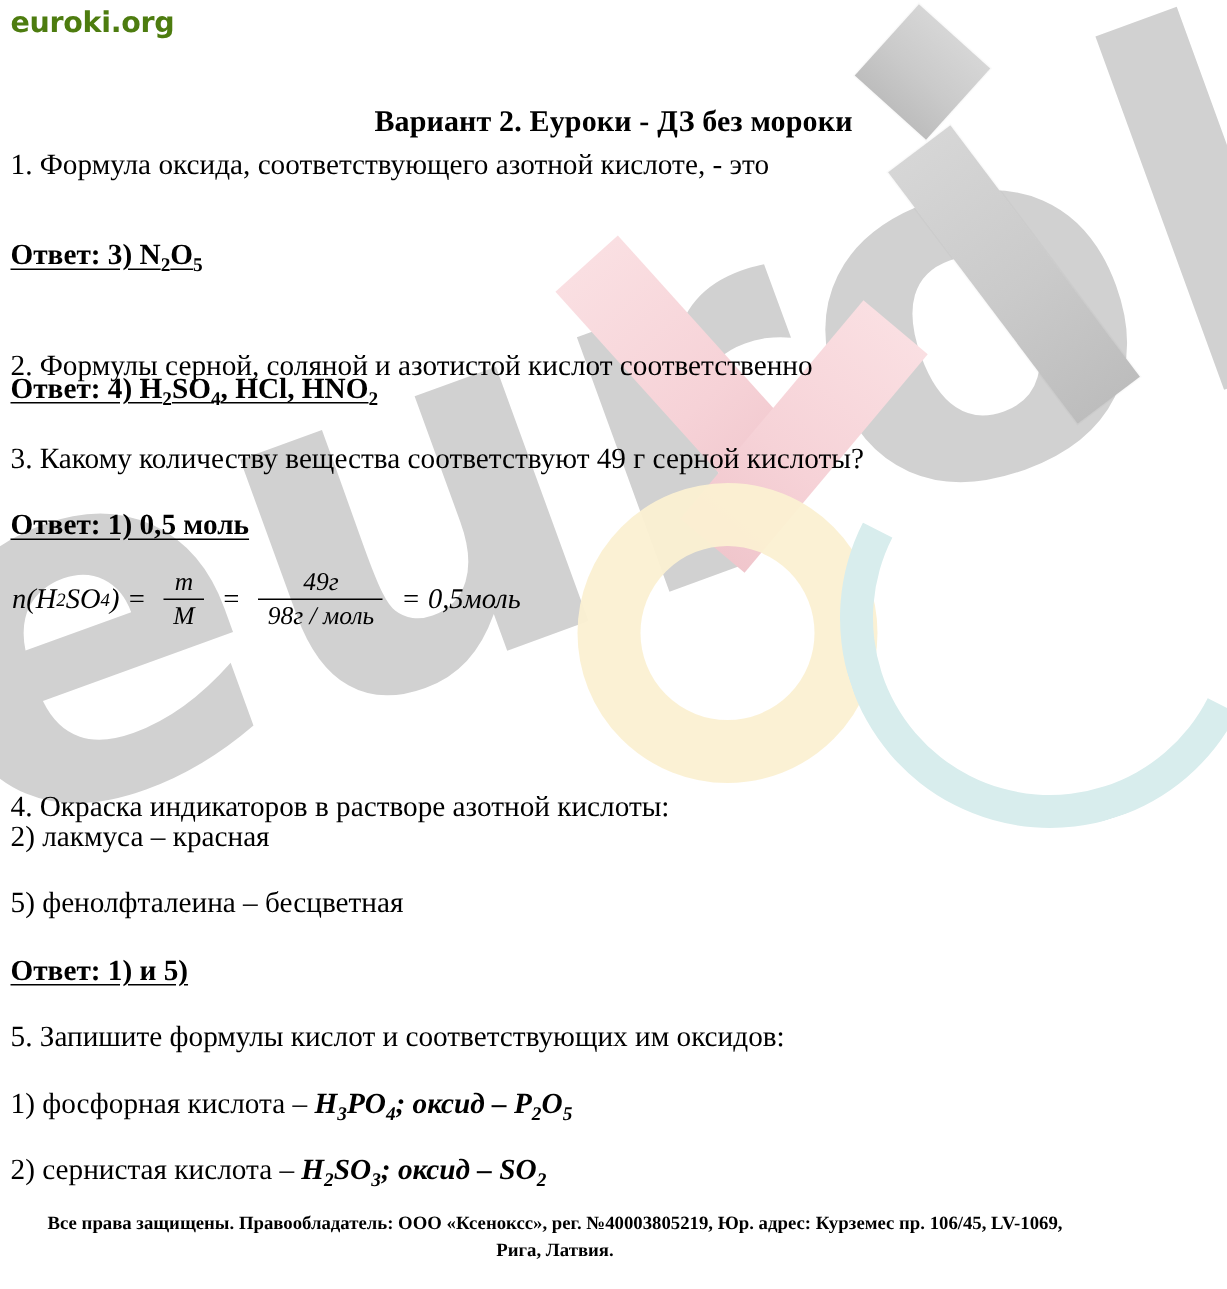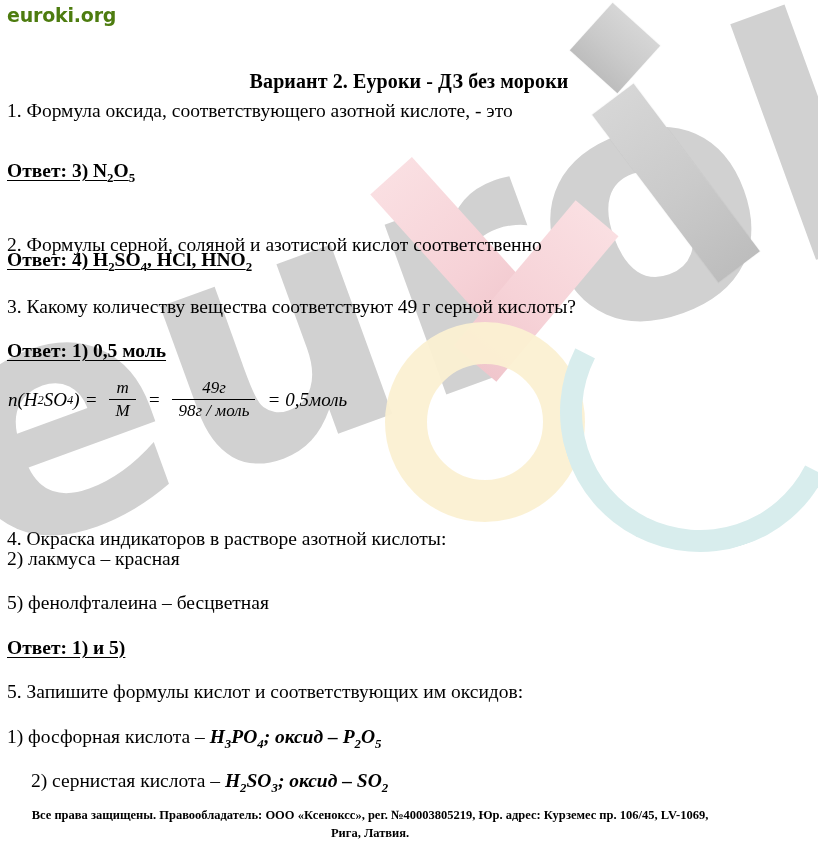--- a/index.html
+++ b/index.html
@@ -222,18 +222,18 @@
 
     <div class="line" style="top:528px;">4.  Окраска индикаторов в растворе азотной кислоты:</div>
     <div class="line" style="top:548px;">2) лакмуса – красная</div>
     <div class="line" style="top:592px;">5) фенолфталеина – бесцветная</div>
     <div class="line ans" style="top:637px;">Ответ: 1) и 5)</div>
 
     <div class="line" style="top:681px;">5. Запишите формулы кислот и соответствующих им оксидов:</div>
 
     <div class="line" style="top:726px;"><span>1) фосфорная кислота – </span><span class="chem-bi"><span>H</span><sub>3</sub><span>PO</span><sub>4</sub><span>; оксид – </span><span>P</span><sub>2</sub><span>O</span><sub>5</sub></span></div>
 
-    <div class="line" style="top:770px;margin-left:24px;"><span>2) сернистая кислота – </span><span class="chem-bi"><span>H</span><sub>2</sub><span>SO</span><sub>3</sub><span>; оксид – </span><span>S</span><sub></sub><span>O</span><sub>2</sub></span></div>
+    <div class="line" style="top:770px;"><span>2) сернистая кислота – </span><span class="chem-bi"><span>H</span><sub>2</sub><span>SO</span><sub>3</sub><span>; оксид – </span><span>S</span><sub></sub><span>O</span><sub>2</sub></span></div>
 
     <div class="footer">Все права защищены. Правообладатель: ООО «Ксеноксс», рег. №40003805219, Юр. адрес: Курземес пр. 106/45, LV-1069, Рига, Латвия.</div>
 
   </div>
 </div>
 
 </body></html>

